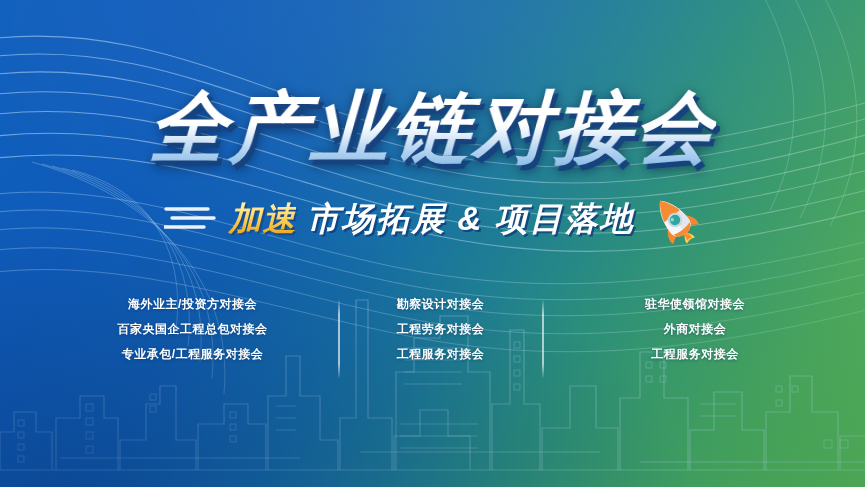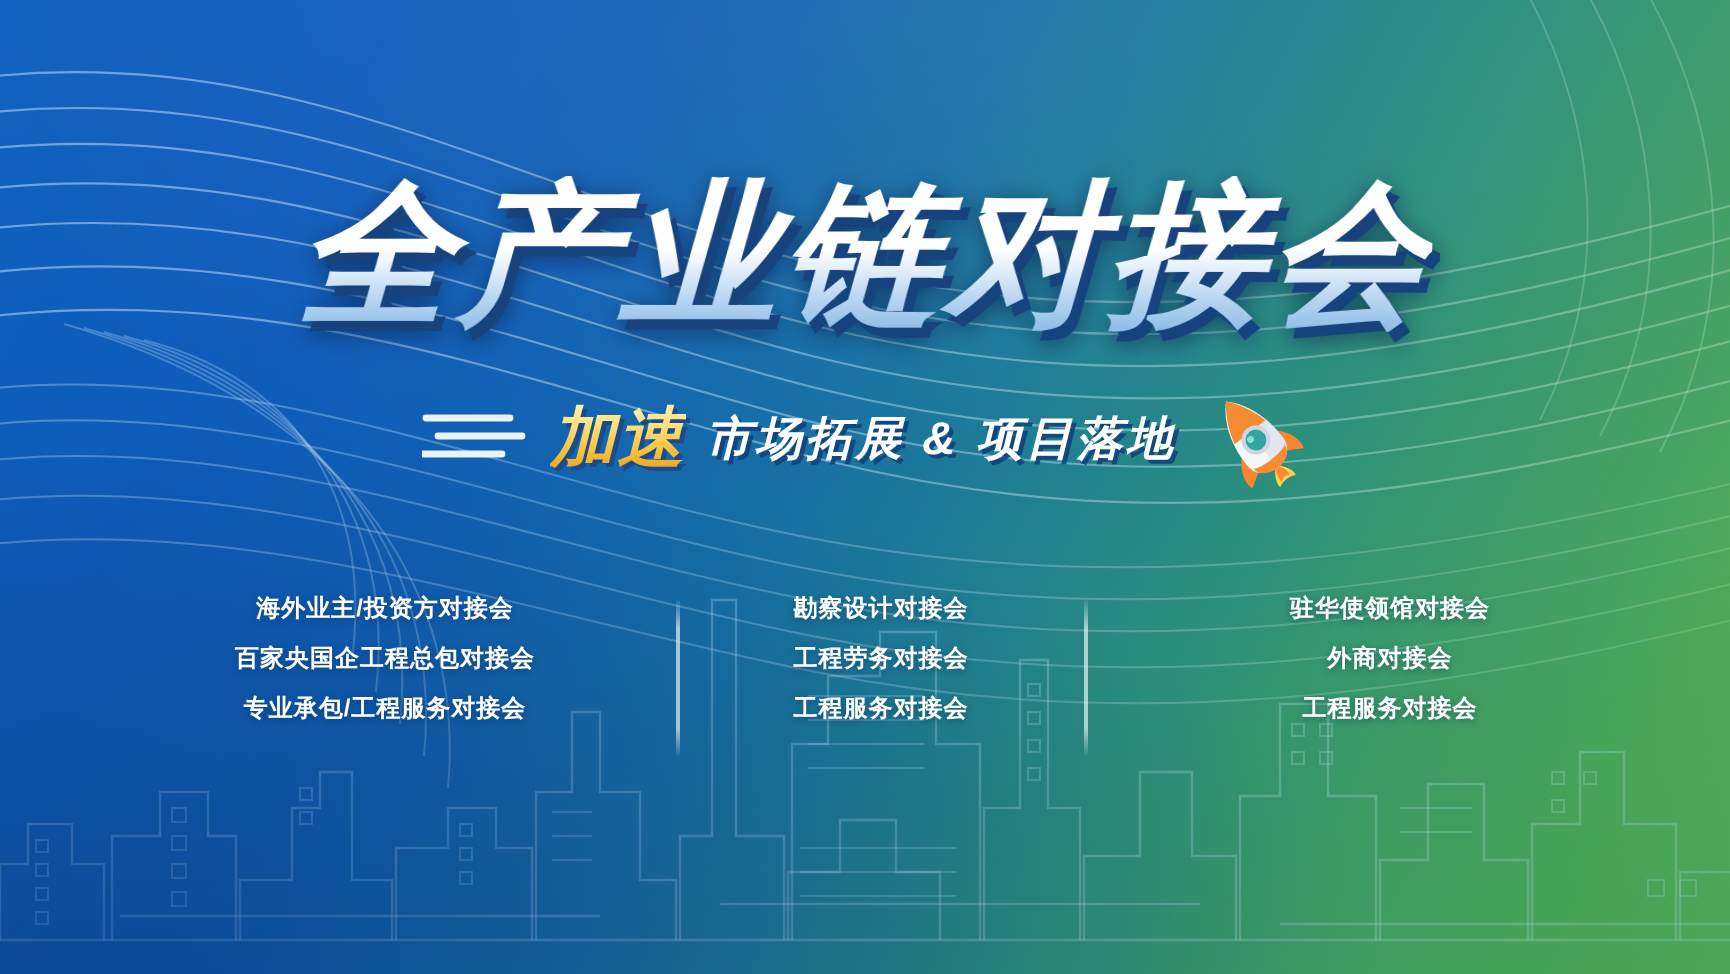--- a/index.html
+++ b/index.html
@@ -62,21 +62,21 @@
     width:56px;height:40px;flex:0 0 auto;margin-right:-2px;
   }
   .sub-accent{
     font-size:33px;font-weight:bold;font-style:italic;letter-spacing:1px;
     background:linear-gradient(180deg,#fff6c9 0%,#ffe07a 35%,#f3b92f 70%,#d8941a 100%);
     -webkit-background-clip:text;background-clip:text;
     color:transparent;-webkit-text-fill-color:transparent;
     filter:drop-shadow(2px 2px 0 #1b4a8e);
   }
   .sub-main{
-    font-size:23px;font-weight:bold;font-style:italic;letter-spacing:2px;
+    font-size:33px;font-weight:bold;font-style:italic;letter-spacing:2px;
     color:#ffffff;
     text-shadow:2px 2px 0 rgba(17,62,122,.85);
   }
   .rocket{
     width:52px;height:52px;flex:0 0 auto;margin-left:4px;margin-top:2px;
   }
 
   
   .columns{
     position:absolute;left:0;right:0;top:298px;

